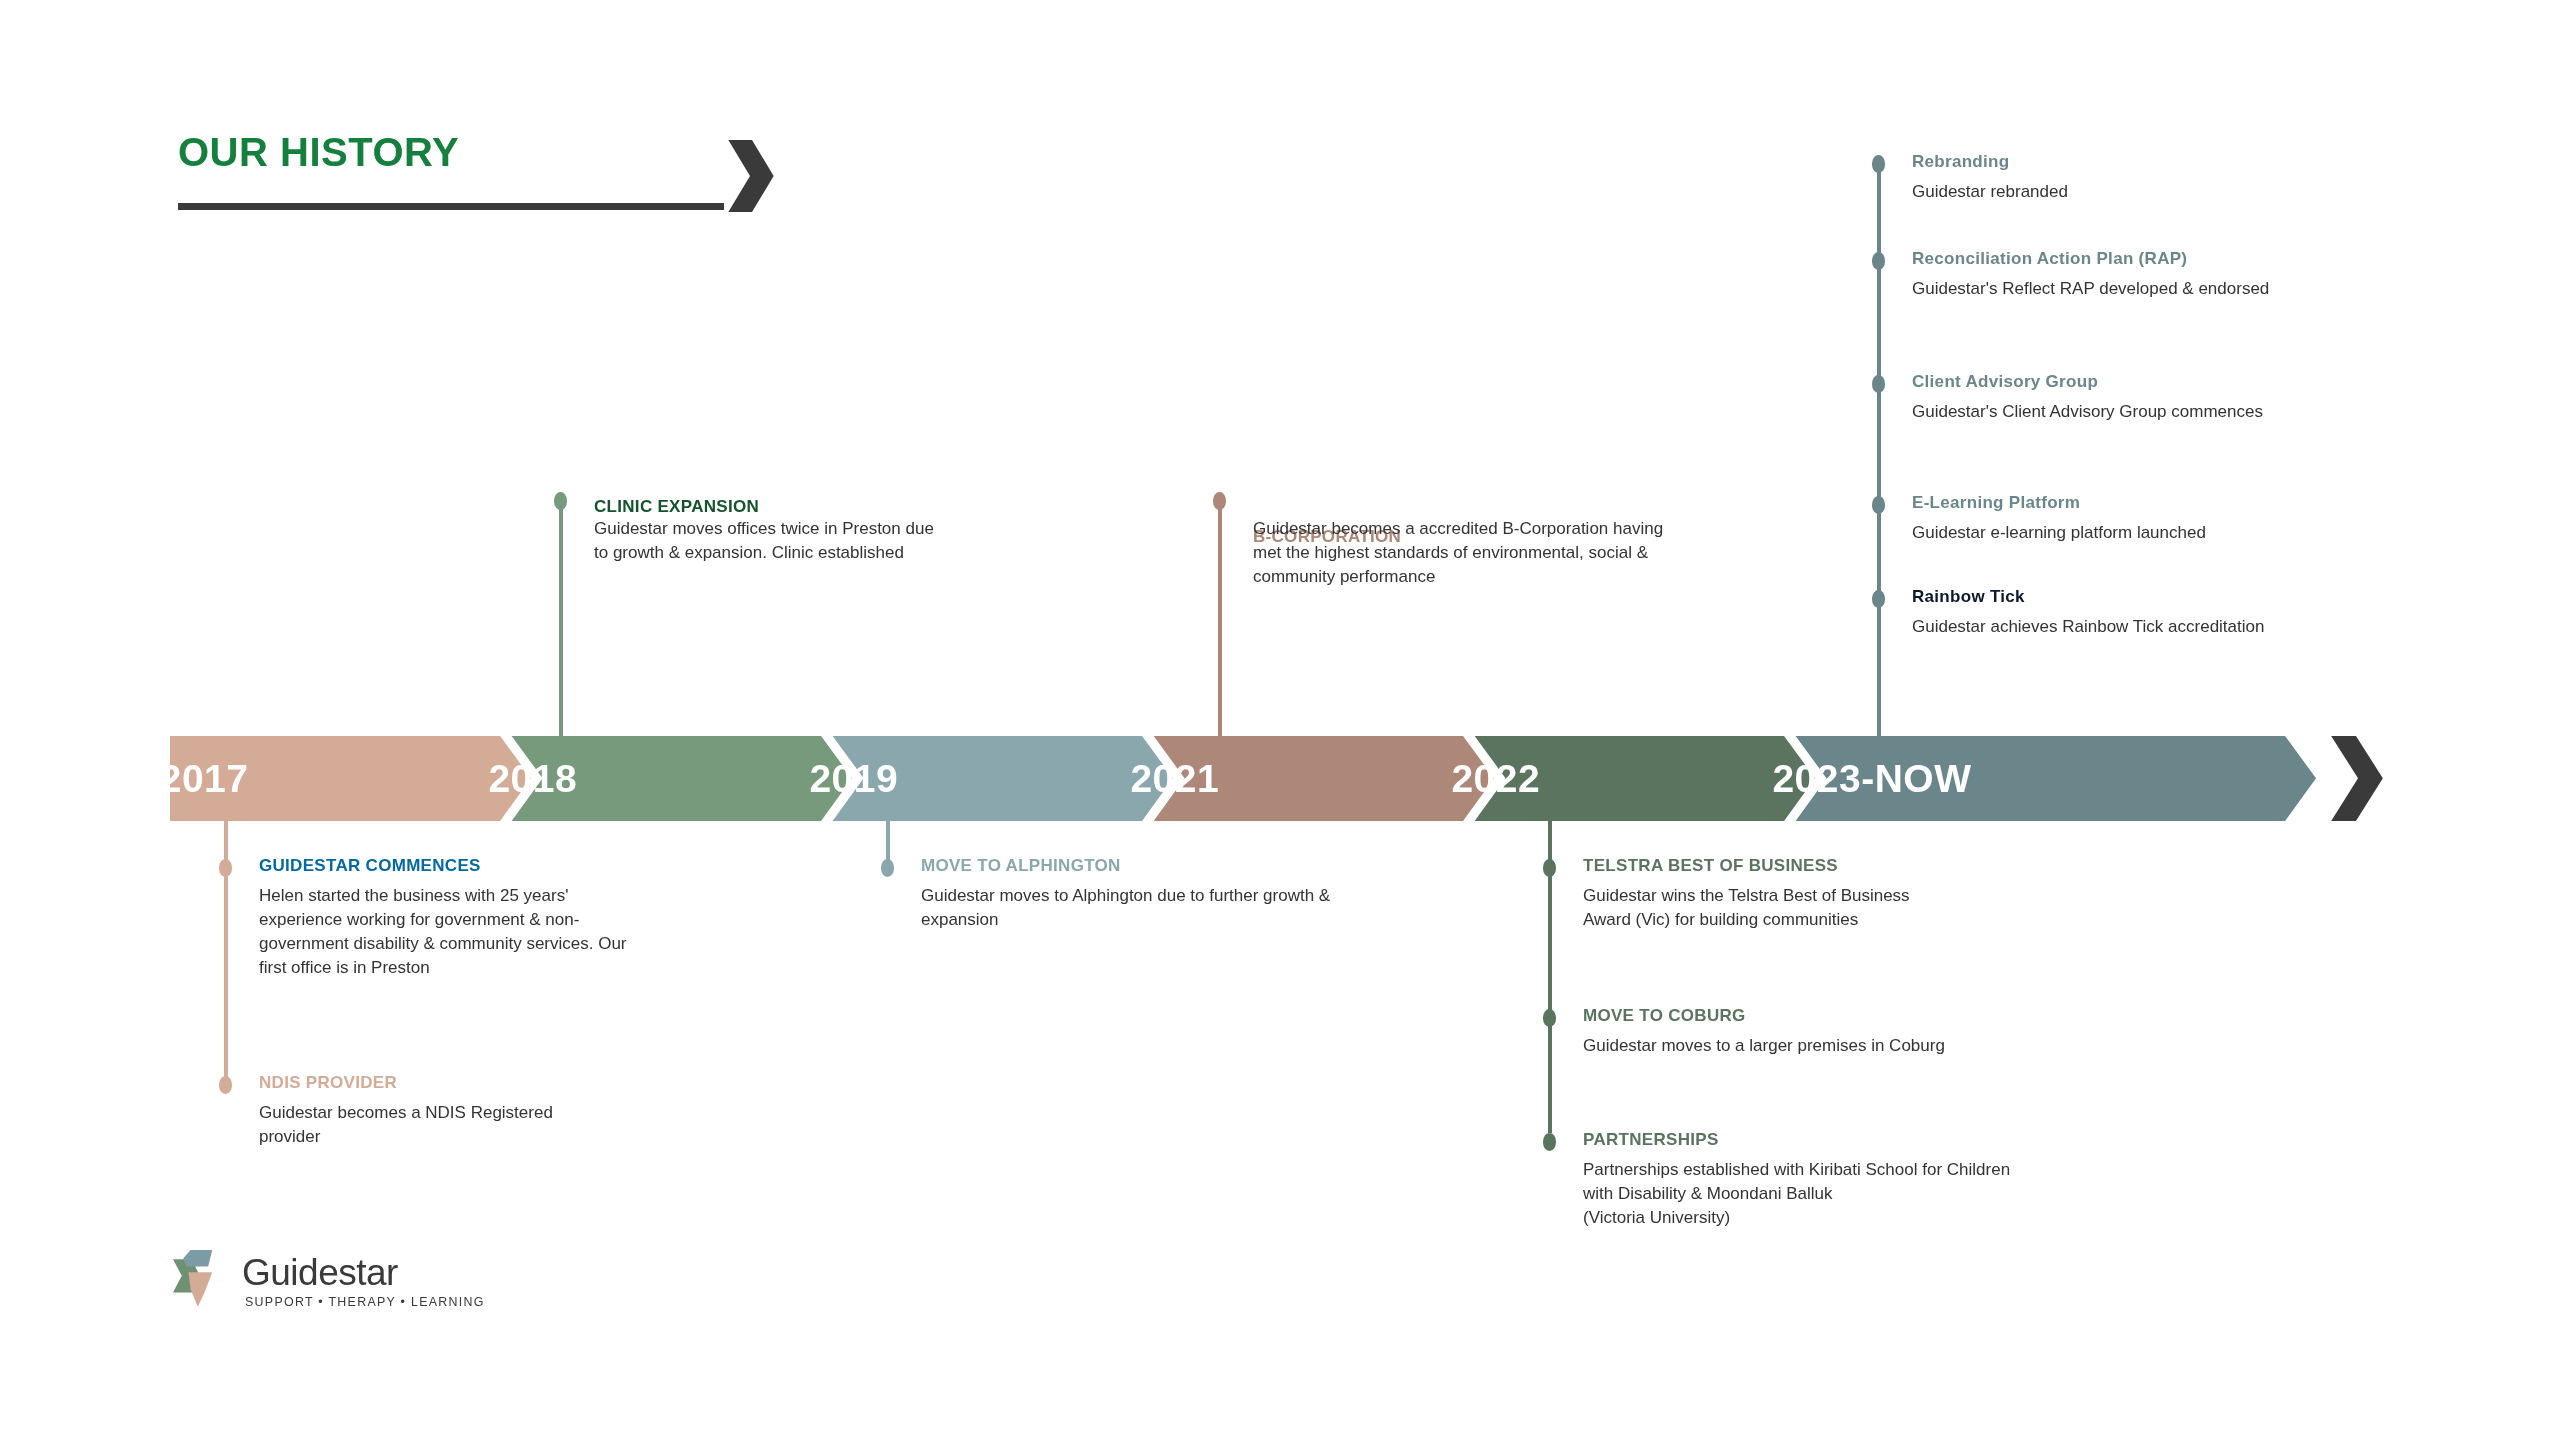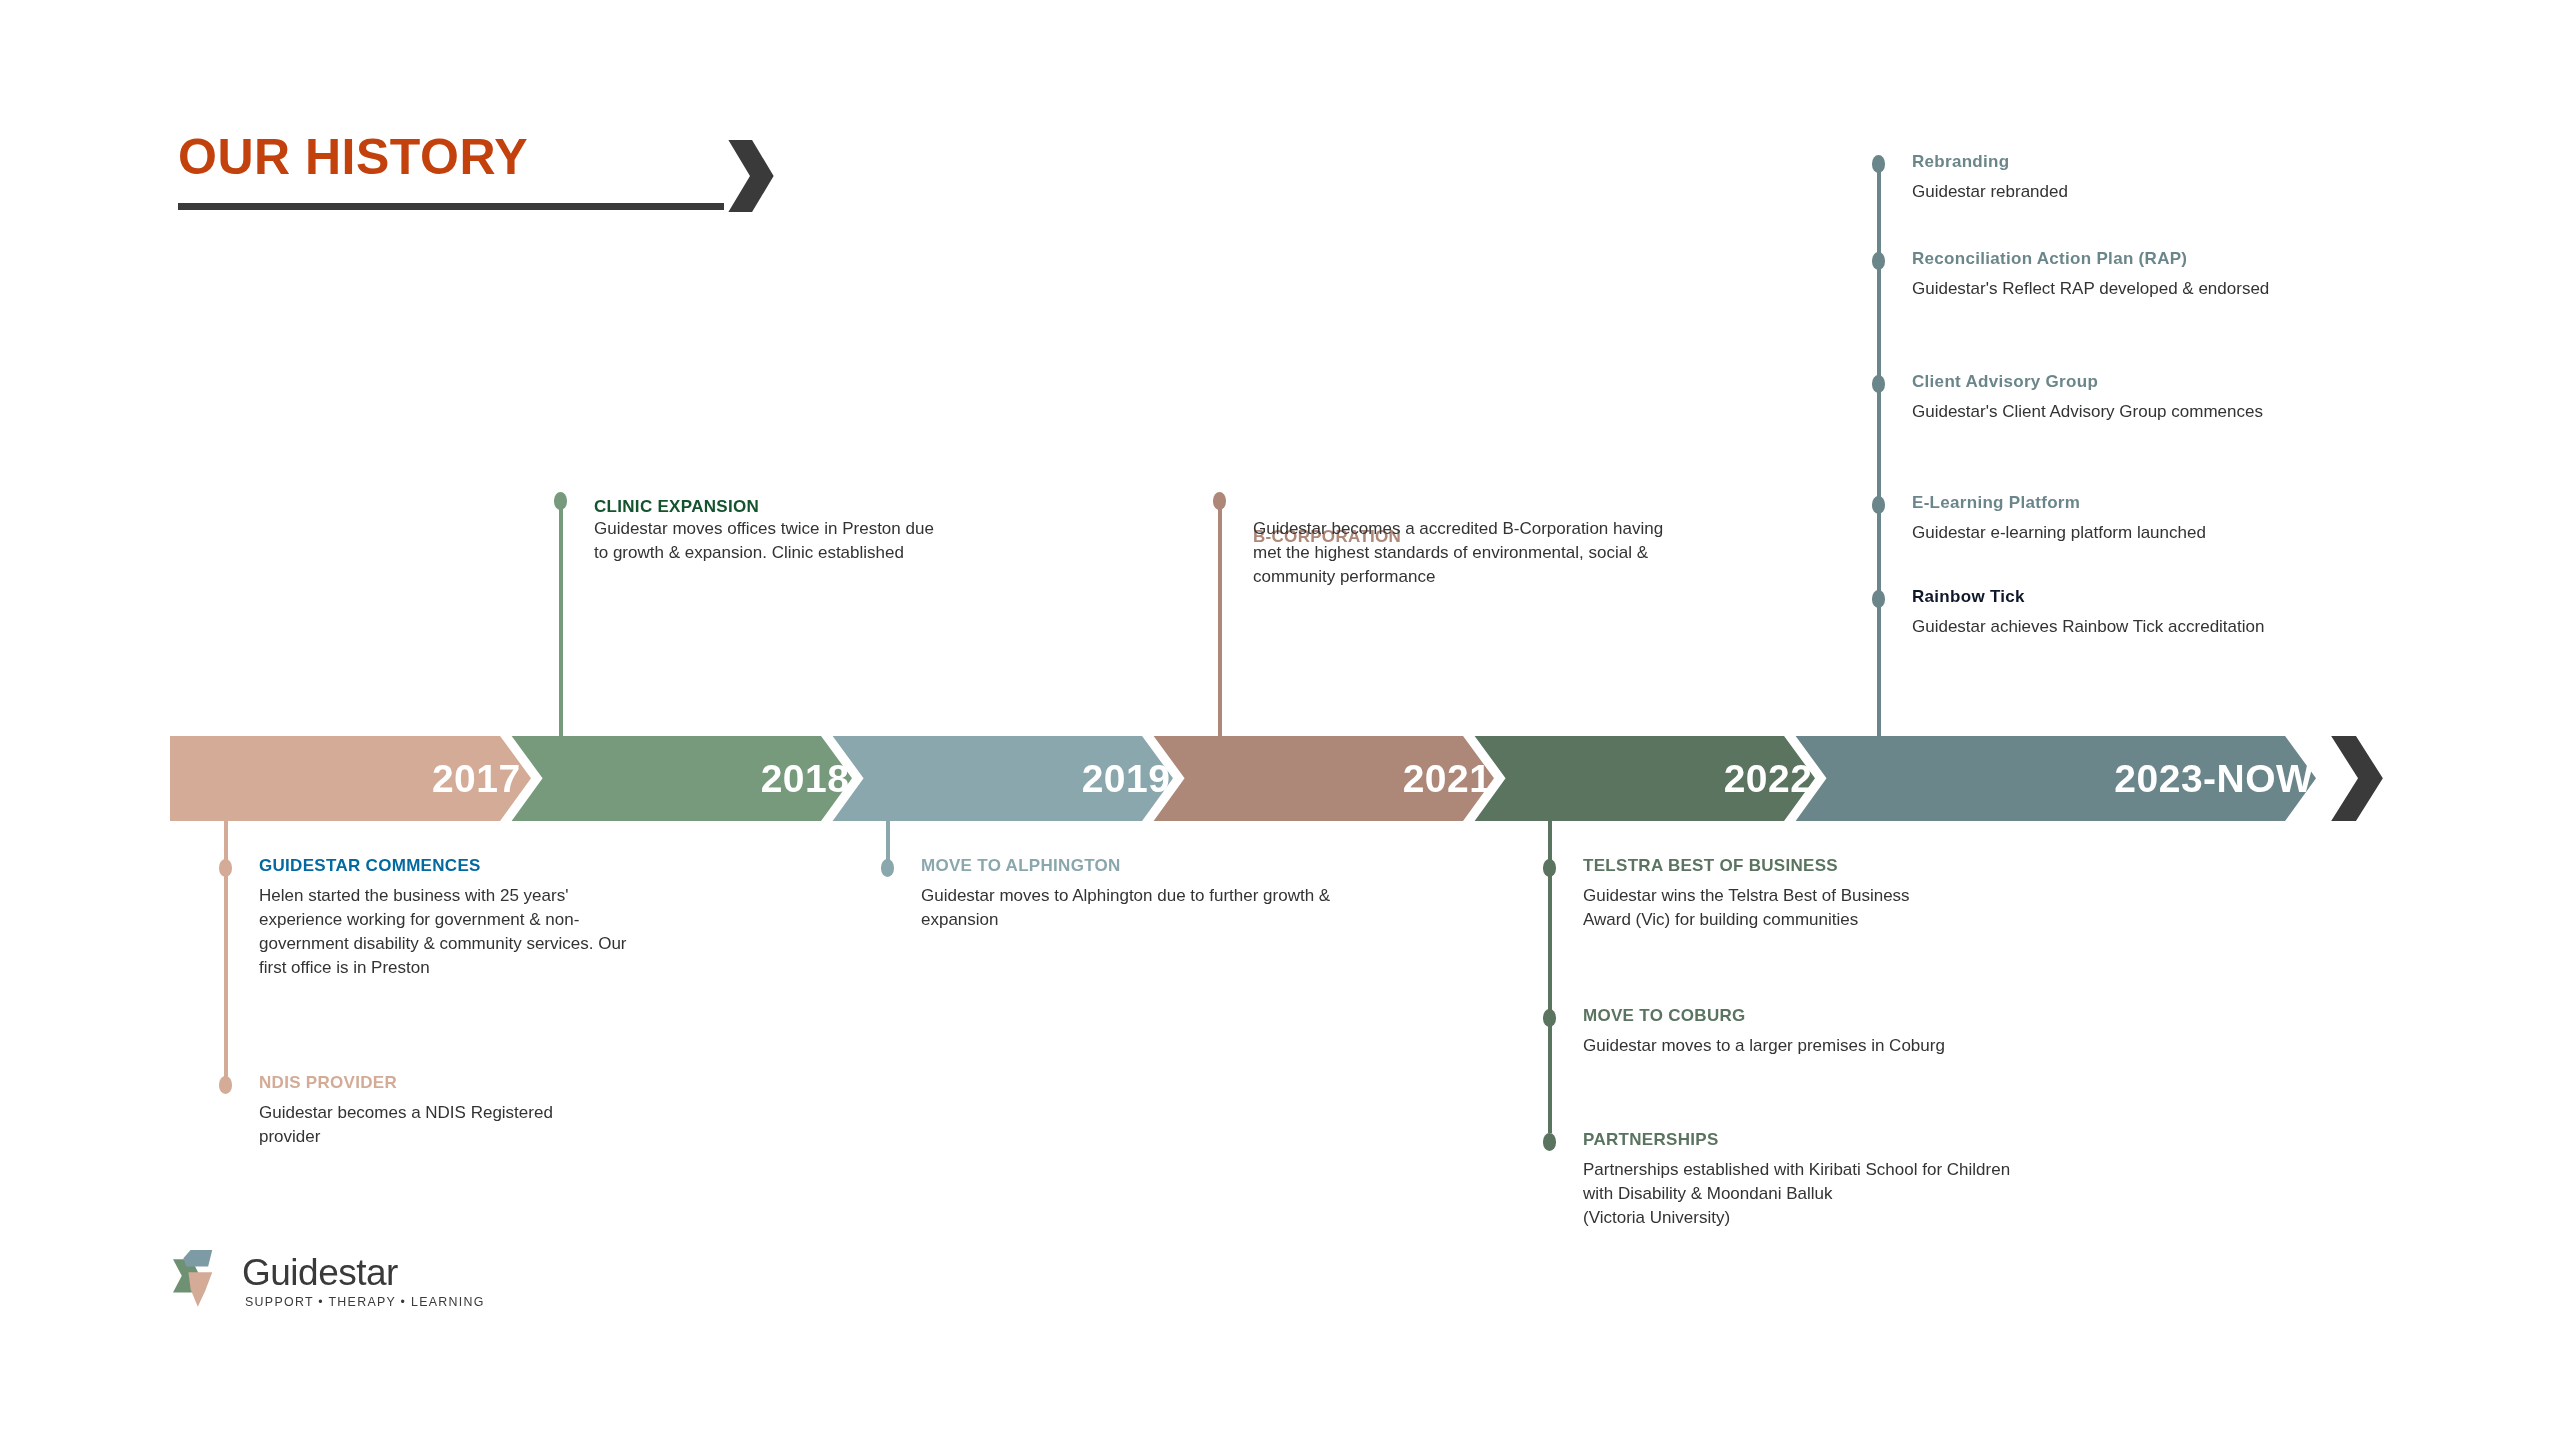--- a/index.html
+++ b/index.html
@@ -8,37 +8,37 @@
     background: #ffffff;
     font-family: "Liberation Sans", sans-serif;
     overflow: hidden;
   }
   .canvas { position: relative; width: 2576px; height: 1450px; background:#ffffff; }
 
   
   .header { position: absolute; left: 178px; top: 131px; width: 585px; height: 93px; }
   .header-title {
     position: absolute; left: 0; top: 0;
-    font-size: 50px; font-weight: 700; letter-spacing: 0.5px;
-    color: #c2410c; line-height: 1.05; white-space: nowrap;
+    font-size: 40px; font-weight: 700; letter-spacing: 0.5px;
+    color: #15803d; line-height: 1.05; white-space: nowrap;
     font-stretch: condensed;
   }
   .header-rule {
     position: absolute; left: 0; top: 72px; width: 546px; height: 6.7px;
     background: #3a3a3a;
   }
   .header-chevron {
     position: absolute; left: 544px; top: 8.8px; width: 57px; height: 72px;
   }
 
   
   .timeline { position: absolute; left: 170px; top: 736px; width: 2267px; height: 85px; }
   .seg {
     position: absolute; top: 0; height: 85px;
-    display: flex; align-items: center; justify-content: flex-end;
+    display: flex; align-items: center; justify-content: flex-start;
   }
   .seg-label {
     color: #ffffff; font-size: 39px; font-weight: 700; letter-spacing: 0.5px;
     white-space: nowrap; font-stretch: condensed;
     transform: translateY(-1px);
   }
   .endcap { position: absolute; top: 0; height: 85px; width: 62px; }
 
   
   .event { position: absolute; }

